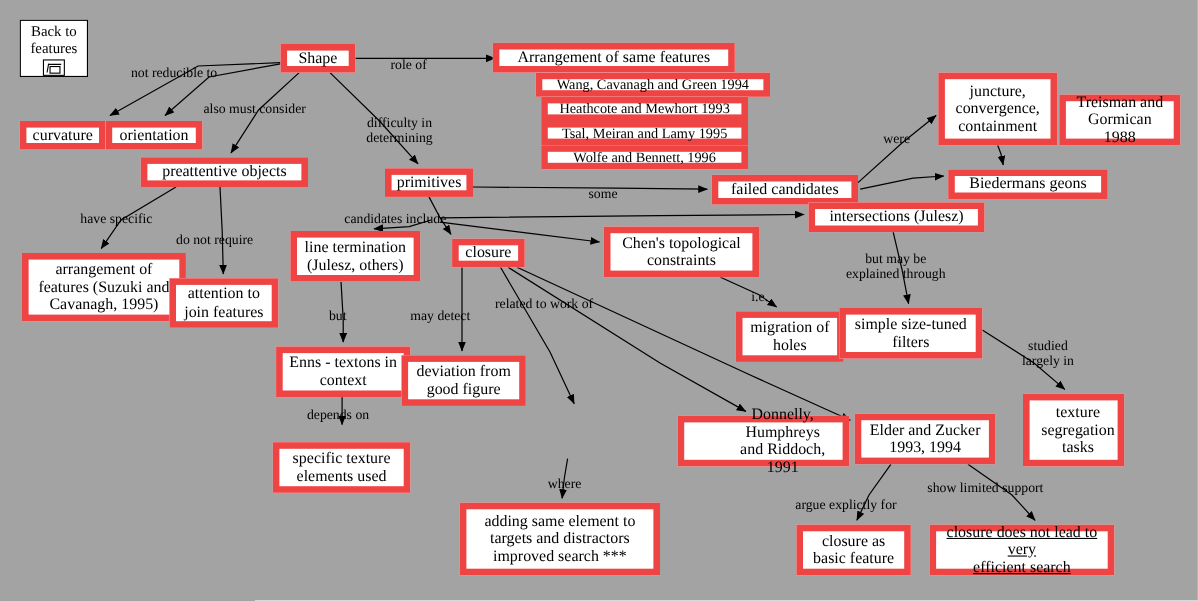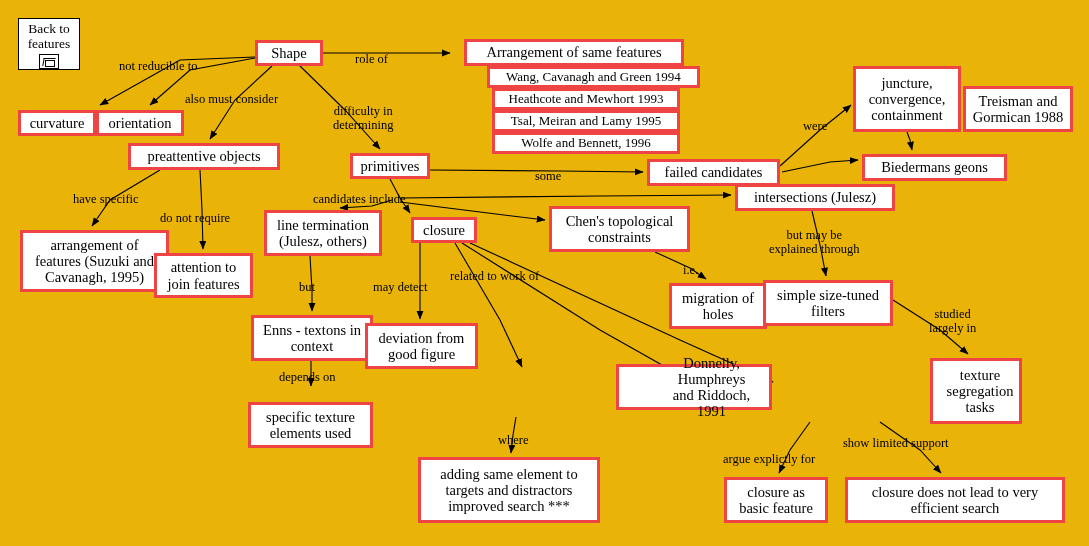--- a/index.html
+++ b/index.html
@@ -4,28 +4,28 @@
 <style>
   html, body {
     margin: 0;
     padding: 0;
     background: #ffffff;
   }
   #canvas {
     position: relative;
     width: 1089px;
     height: 546px;
-    background: #eab308;
+    background: #a3a3a3;
     font-family: "Liberation Serif", serif;
     overflow: hidden;
   }
   .node {
     position: absolute;
     box-sizing: border-box;
-    border: 3px solid #ef4444;
+    border: 6px solid #ef4444;
     background: #ffffff;
     color: #000000;
     font-family: "Liberation Serif", serif;
     font-size: 14.5px;
     line-height: 1.12;
     text-align: center;
     display: flex;
     align-items: center;
     justify-content: center;
     padding: 2px 5px;
@@ -168,21 +168,21 @@
     </g>
   </svg>
 
   <div class="backnode" style="left:18px; top:18px; width:62px; height:52px;">
     <span style="white-space:pre-line;">Back to
 features</span>
     <span class="backicon"></span>
   </div>
 
   <div class="node" style="left:255px; top:40px; width:68px; height:26px;"><span>Shape</span></div>
-  <div class="node" style="left:464px; top:39px; width:220px; height:27px;"><span>Arrangement of same features</span></div>
+  <div class="node" style="left:448px; top:39px; width:220px; height:27px;"><span>Arrangement of same features</span></div>
   <div class="node small" style="left:487px; top:66px; width:213px; height:22px;"><span>Wang, Cavanagh and Green 1994</span></div>
   <div class="node small" style="left:492px; top:88px; width:188px; height:22px;"><span>Heathcote and Mewhort 1993</span></div>
   <div class="node small" style="left:492px; top:110px; width:188px; height:22px;"><span>Tsal, Meiran and Lamy 1995</span></div>
   <div class="node small" style="left:492px; top:132px; width:188px; height:22px;"><span>Wolfe and Bennett, 1996</span></div>
   <div class="node" style="left:18px; top:110px; width:78px; height:26px;justify-content:center;"><span>curvature</span></div>
   <div class="node" style="left:96px; top:110px; width:88px; height:26px;"><span>orientation</span></div>
   <div class="node" style="left:128px; top:143px; width:152px; height:27px;"><span>preattentive objects</span></div>
   <div class="node" style="left:20px; top:230px; width:149px; height:62px;"><span>arrangement of
 features (Suzuki and
 Cavanagh, 1995)</span></div>
@@ -208,28 +208,30 @@
 filters</span></div>
   <div class="node" style="left:930px; top:358px; width:92px; height:66px;padding-left:13px;"><span>texture
 segregation
 tasks</span></div>
   <div class="node" style="left:251px; top:315px; width:122px; height:46px;"><span>Enns - textons in
 context</span></div>
   <div class="node" style="left:365px; top:323px; width:113px; height:46px;"><span>deviation from
 good figure</span></div>
   <div class="node" style="left:248px; top:390px; width:125px; height:46px;margin-top:12px;"><span>specific texture
 elements used</span></div>
-  <div class="node" style="left:616px; top:364px; width:156px; height:46px;padding-left:40px;"><span>Donnelly, Humphreys
+  <div class="node" style="left:616px; top:378px; width:156px; height:46px;padding-left:40px;"><span>Donnelly, Humphreys
 and Riddoch, 1991</span></div>
+  <div class="node" style="left:777px; top:376px; width:128px; height:46px;"><span>Elder and Zucker
+1993, 1994</span></div>
   <div class="node" style="left:418px; top:457px; width:182px; height:66px;"><span>adding same element to
 targets and distractors
 improved search ***</span></div>
   <div class="node" style="left:724px; top:477px; width:104px; height:46px;"><span>closure as
 basic feature</span></div>
-  <div class="node" style="left:845px; top:477px; width:220px; height:46px;"><span>closure does not lead to very
+  <div class="node" style="left:845px; top:477px; width:168px; height:46px;text-decoration:underline;"><span>closure does not lead to very
 efficient search</span></div>
 
   <div class="label" style="left:119px; top:60px;"><span>not reducible to</span></div>
   <div class="label" style="left:355px; top:53px;"><span>role of</span></div>
   <div class="label" style="left:185px; top:93px;"><span>also must consider</span></div>
   <div class="label" style="left:333px; top:105px;"><span>difficulty in
 determining</span></div>
   <div class="label" style="left:73px; top:193px;"><span>have specific</span></div>
   <div class="label" style="left:160px; top:212px;"><span>do not require</span></div>
   <div class="label" style="left:313px; top:193px;"><span>candidates include</span></div>

